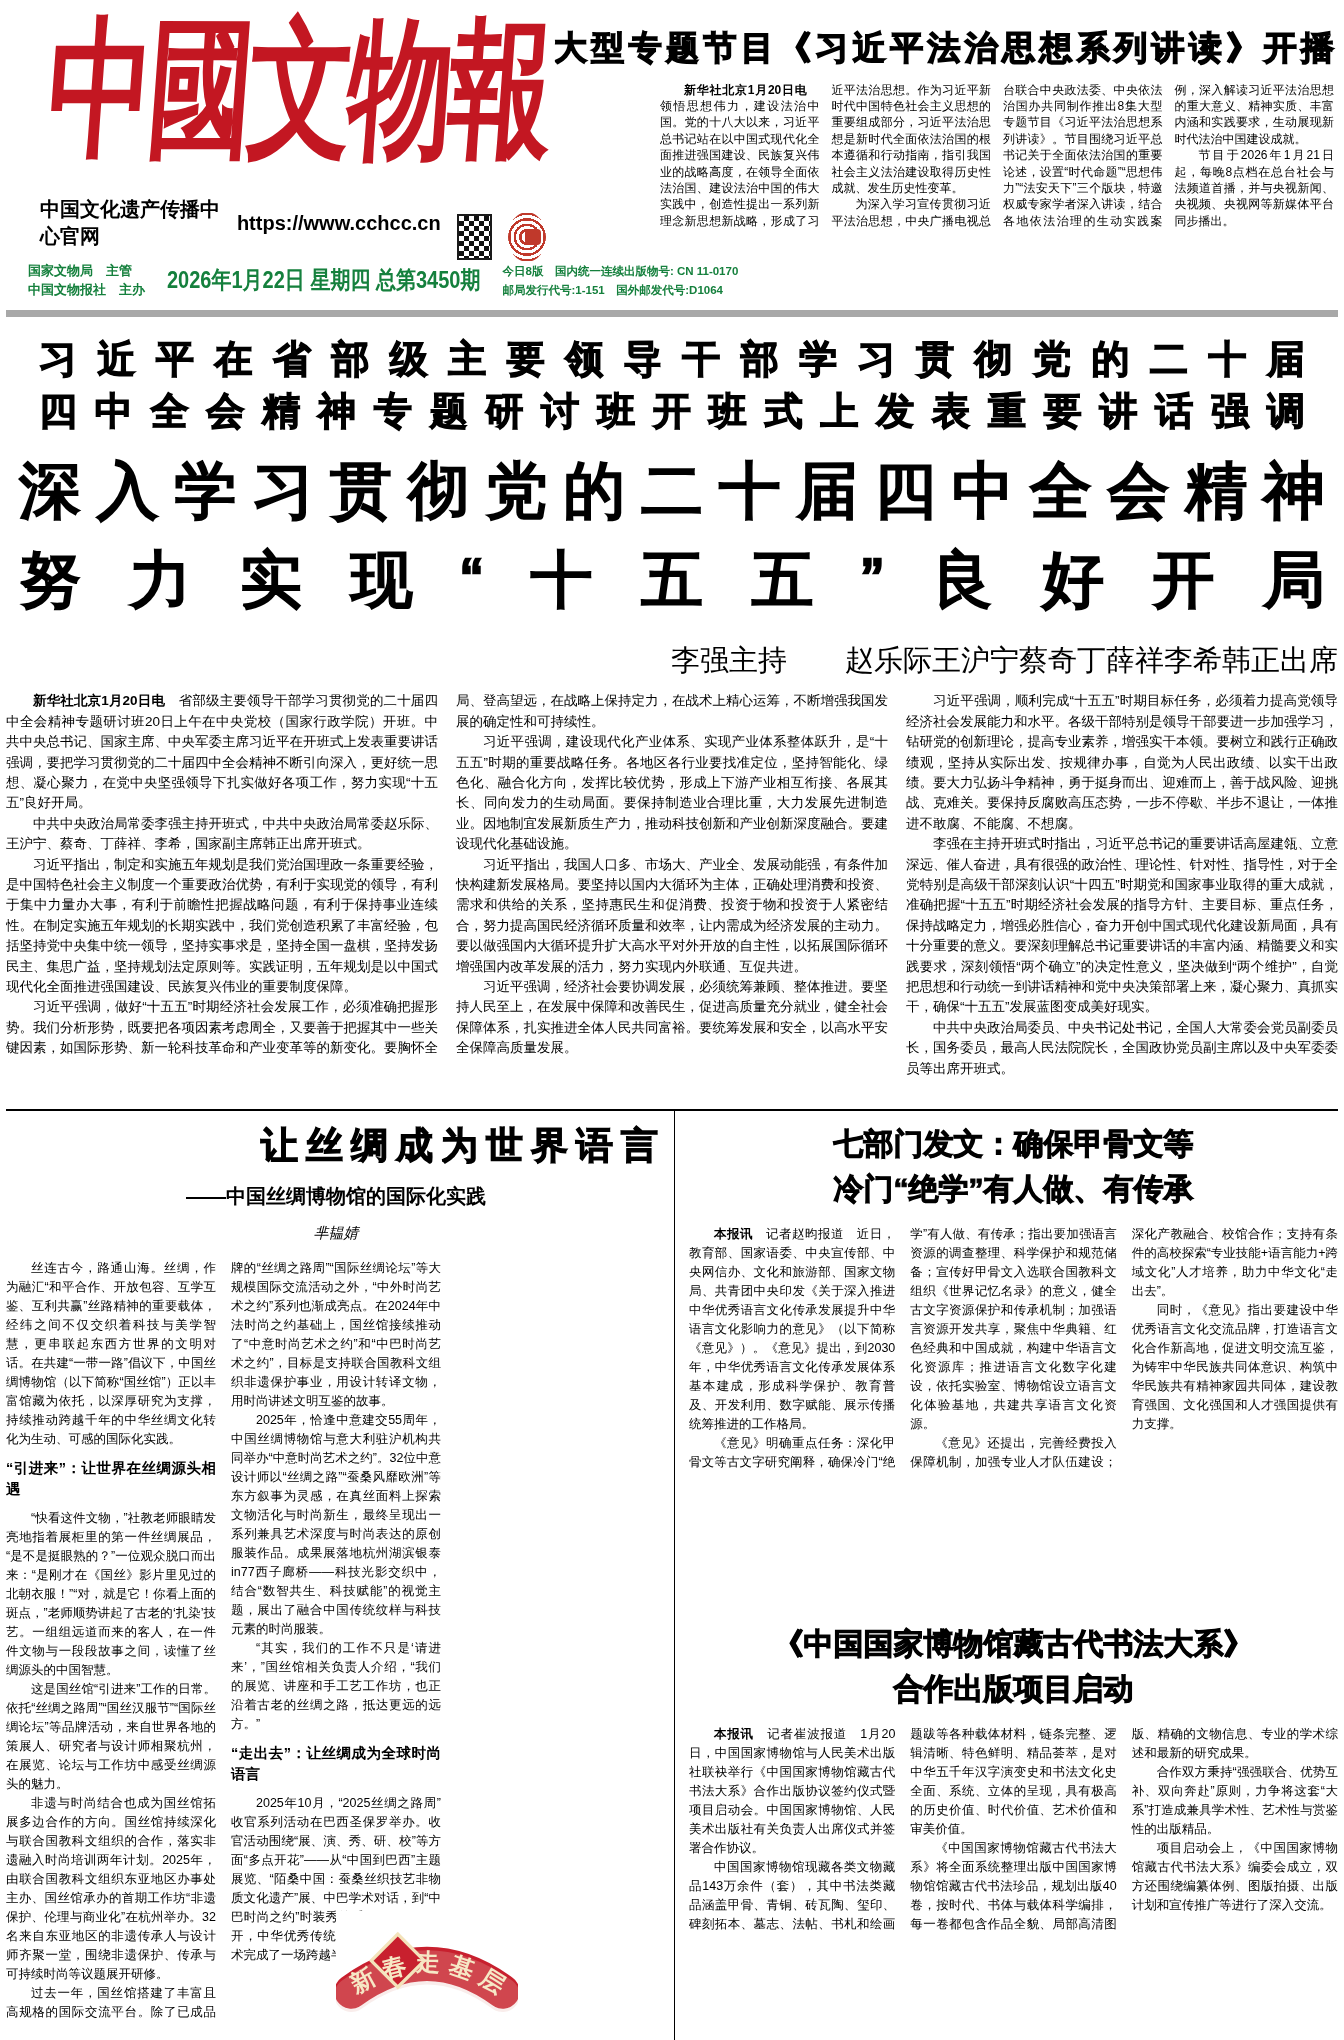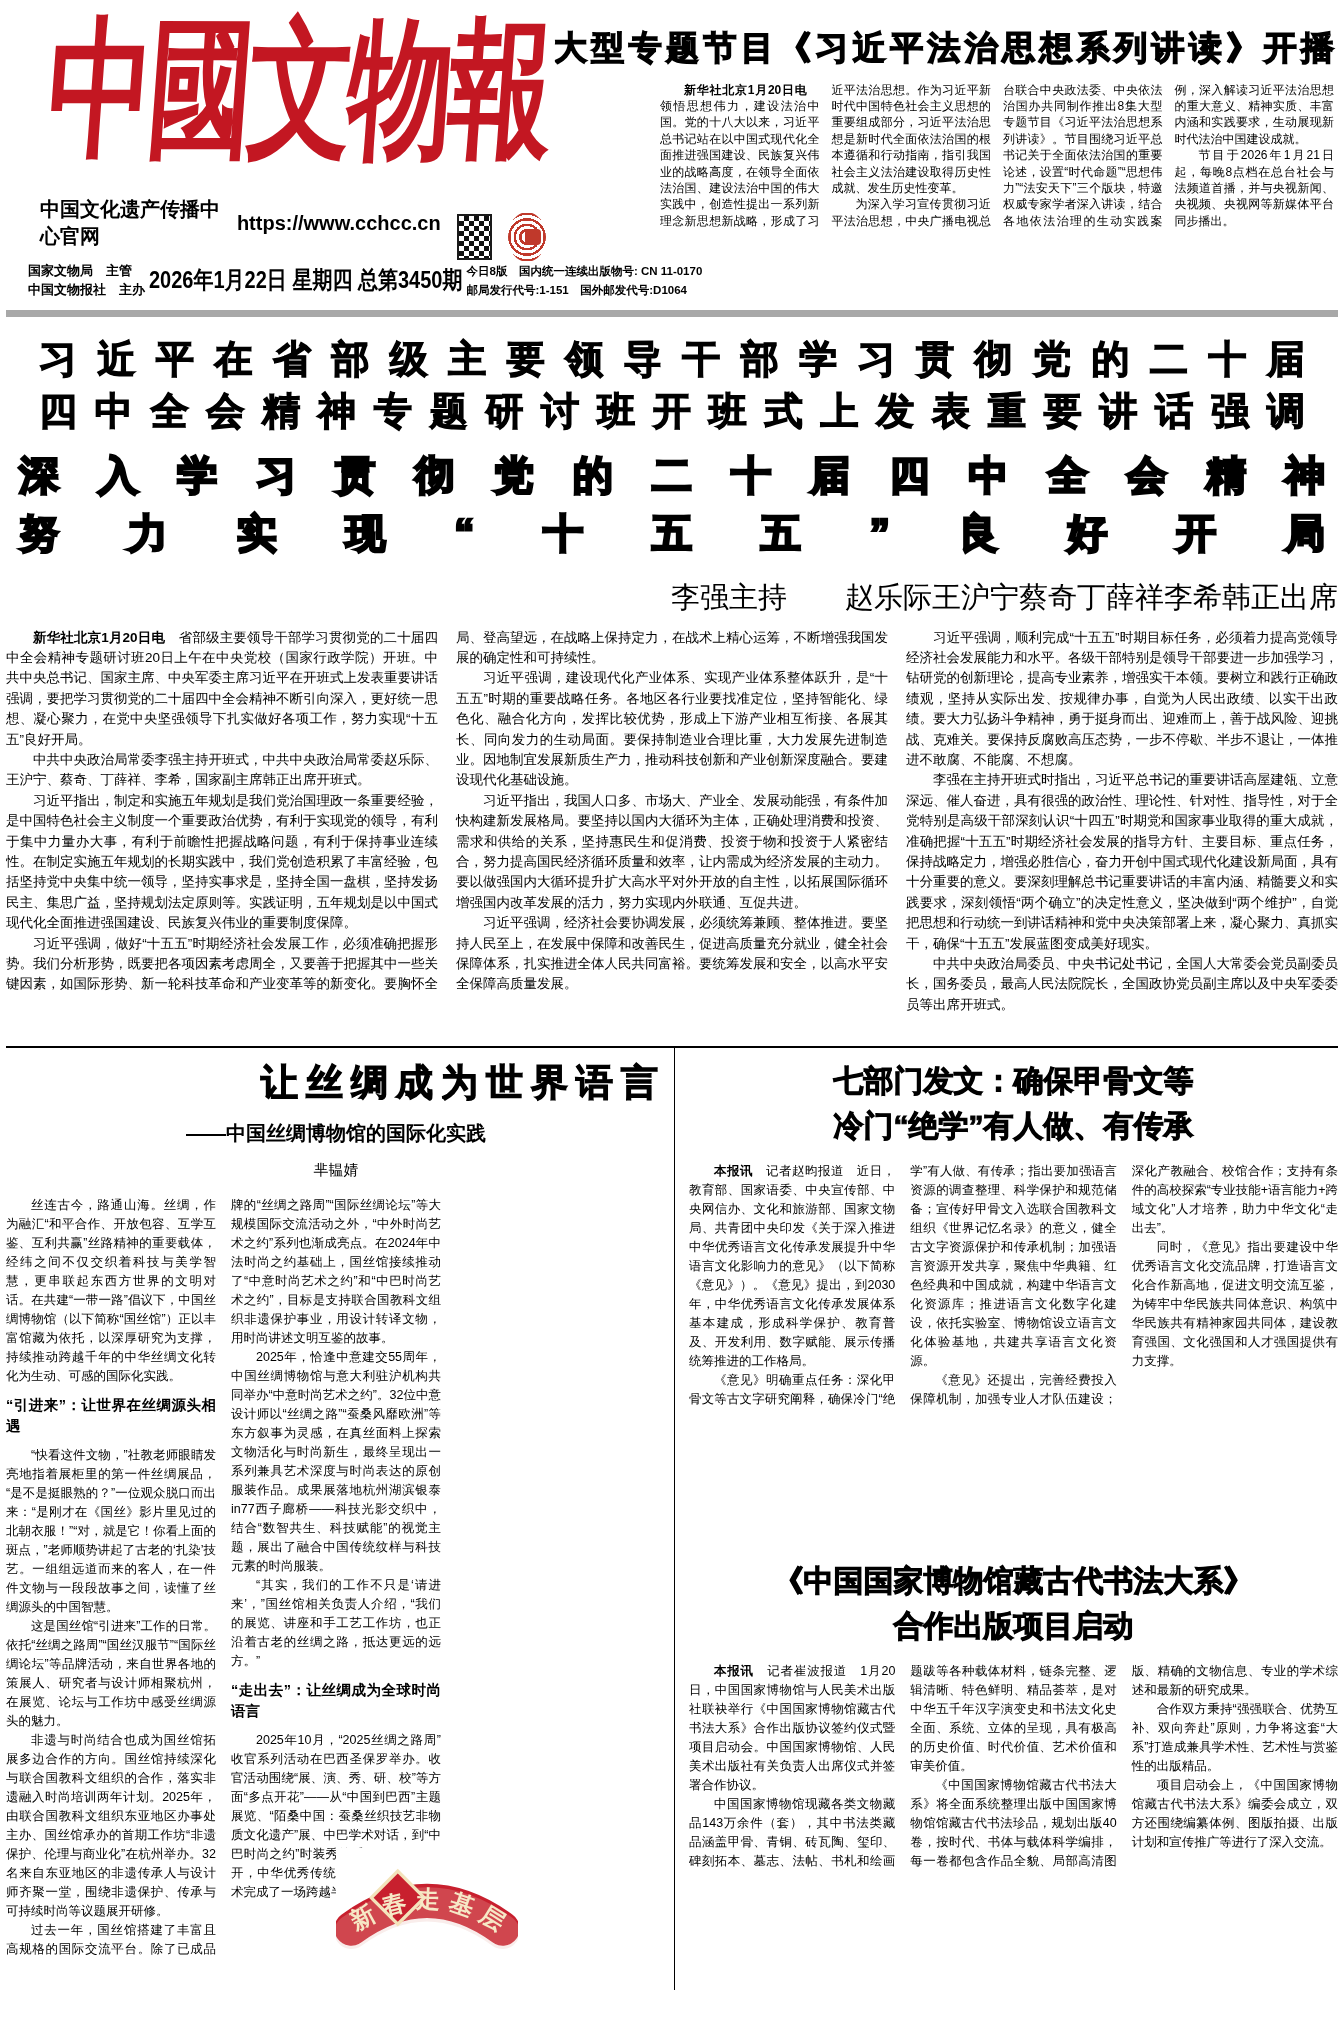--- a/index.html
+++ b/index.html
@@ -15,54 +15,54 @@
       letter-spacing:-6px;transform:scale(0.82,1.18) skewX(-6deg);transform-origin:30px 100%;
       margin:18px 0 2px 30px;}
   .site-row{display:flex;align-items:center;gap:16px;margin:8px 0 0 34px;}
   .site-name{font-size:20px;font-weight:bold;}
   .site-url{font-size:20px;font-weight:bold;}
   .qr{width:46px;height:46px;border:2px solid #1a1a1a;box-sizing:border-box;position:relative;top:14px;
       background:repeating-conic-gradient(#111 0% 25%,#fff 0% 50%) 0 0/10px 10px;}
   .qr2{width:50px;height:50px;border-radius:50%;position:relative;top:14px;
       background:repeating-radial-gradient(circle at 50% 50%,#c0392b 0 2.5px,#fff 2.5px 5.5px);}
   .qr2::after{content:"";position:absolute;left:17px;top:17px;width:16px;height:16px;background:#c0392b;border-radius:4px;}
-  .pub-row{display:flex;align-items:center;gap:4px;margin:12px 0 0 22px;color:#000000;}
+  .pub-row{display:flex;align-items:center;gap:22px;margin:12px 0 0 22px;color:#15803d;}
   .pub-left{font-size:13px;font-weight:bold;line-height:1.45;white-space:nowrap;}
   .pub-date{font-size:20px;font-weight:bold;white-space:nowrap;transform:scaleY(1.2);}
   .pub-codes{font-size:11.5px;font-weight:bold;line-height:1.6;white-space:nowrap;}
   .tr-col{flex:1;padding:6px 4px 0 8px;min-width:0;}
   .tr-headline{margin:22px 0 14px;font-size:33px;font-weight:900;line-height:1.2;
       -webkit-text-stroke:1.4px #000;text-align:justify;text-align-last:justify;}
   .tr-body{margin-left:106px;height:162px;column-count:4;column-gap:12px;
       font-size:12px;line-height:16.4px;text-align:justify;overflow:hidden;}
   .rule-gray{height:7px;background:#a8a8a8;margin-top:10px;}
 
   
   p{margin:0;text-indent:2em;}
   p.sub{text-indent:0;font-weight:bold;font-size:14.5px;margin:9px 0;line-height:1.45;}
   p.turn{text-indent:0;text-align:right;padding-right:12px;}
 
   
   .kicker{width:1266px;margin:16px auto 0;font-weight:900;font-size:38px;line-height:1.38;
       -webkit-text-stroke:1.2px #000;}
   .jline{text-align:justify;text-align-last:justify;}
-  .mainhead{width:1306px;margin:8px auto 0;font-weight:700;font-size:40px;line-height:1.45;
+  .mainhead{width:1306px;margin:8px auto 0;font-weight:400;font-size:62px;line-height:1.45;
       -webkit-text-stroke:2.6px #000;}
   .byline{text-align:right;font-size:29px;font-weight:normal;margin:16px 0 10px;}
   .main-body{height:406px;column-count:3;column-gap:18px;font-size:13.5px;line-height:20.4px;
       text-align:justify;overflow:hidden;margin-top:6px;}
 
   
   .bottom{display:flex;border-top:2px solid #000;margin-top:12px;height:942px;}
   .b-left{width:660px;flex:0 0 660px;padding:10px 8px 0 0;position:relative;}
   .b-right{flex:1;border-left:1.5px solid #000;padding:10px 0 0 14px;min-width:0;}
   .silk-head{text-align:right;font-size:37px;font-weight:900;letter-spacing:8px;
       -webkit-text-stroke:1.2px #000;}
   .silk-sub{text-align:center;font-size:20px;font-weight:bold;margin-top:12px;}
-  .silk-author{text-align:center;font-size:15px;margin-top:14px;}
+  .silk-author{text-align:center;font-size:15px;margin-top:14px;font-style:italic;}
   .silk-body{margin-top:16px;height:766px;column-count:3;column-gap:15px;
       font-size:12.5px;line-height:19px;text-align:justify;overflow:hidden;column-fill:auto;}
   .badge{position:absolute;left:330px;top:800px;width:182px;height:128px;background:#fff;z-index:5;}
   .sd-head,.cal-head{text-align:center;font-size:30px;font-weight:900;line-height:1.5;
       -webkit-text-stroke:1px #000;margin:0;}
   .cal-head{margin-top:48px;}
   .sd-body{margin-top:14px;height:348px;column-count:3;column-gap:15px;
       font-size:12.5px;line-height:19px;text-align:justify;overflow:hidden;}
   .cal-body{margin-top:14px;height:300px;column-count:3;column-gap:15px;
       font-size:12.5px;line-height:19px;text-align:justify;overflow:hidden;}

